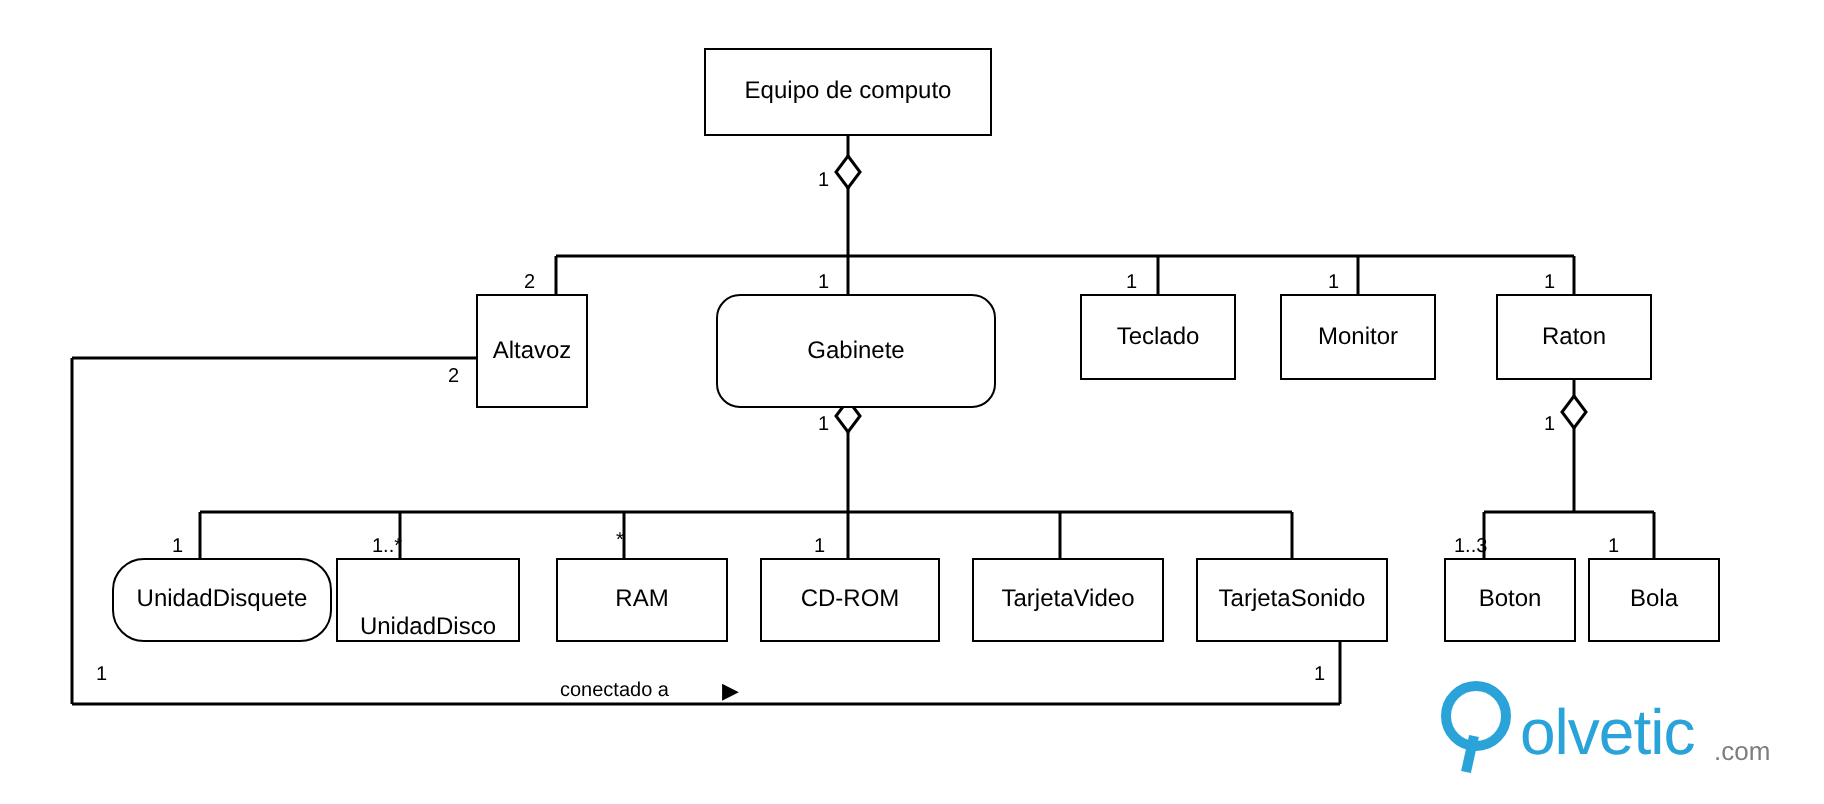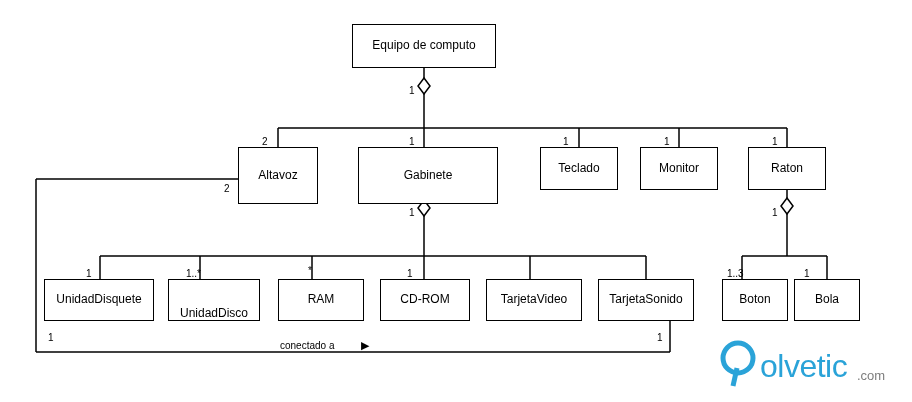--- a/index.html
+++ b/index.html
@@ -116,36 +116,36 @@
     <line x1="36" y1="352" x2="670" y2="352" stroke="#000" stroke-width="1.5"></line>
     <line x1="670" y1="352" x2="670" y2="321" stroke="#000" stroke-width="1.5"></line>
 
     <circle cx="738" cy="358" r="15" fill="none" stroke="#2aa3d8" stroke-width="5"></circle>
     <line x1="737" y1="368" x2="733" y2="386" stroke="#2aa3d8" stroke-width="5"></line>
   </svg>
 
   <div class="node" style="left:352px;top:24px;width:144px;height:44px;">
     <span>Equipo de computo</span>
   </div>
-  <div class="node" style="left:238px;top:147px;width:80px;height:57px;">
+  <div class="node" style="left:238px;top:147px;width:56px;height:57px;">
     <span>Altavoz</span>
   </div>
-  <div class="node" style="left:358px;top:147px;width:140px;height:57px;">
+  <div class="node" style="left:358px;top:147px;width:140px;height:57px;border-radius:12px;">
     <span>Gabinete</span>
   </div>
   <div class="node" style="left:540px;top:147px;width:78px;height:43px;">
     <span>Teclado</span>
   </div>
   <div class="node" style="left:640px;top:147px;width:78px;height:43px;">
     <span>Monitor</span>
   </div>
   <div class="node" style="left:748px;top:147px;width:78px;height:43px;">
     <span>Raton</span>
   </div>
-  <div class="node" style="left:44px;top:279px;width:110px;height:42px;">
+  <div class="node" style="left:56px;top:279px;width:110px;height:42px;border-radius:16px;">
     <span>UnidadDisquete</span>
   </div>
   <div class="node" style="left:168px;top:279px;width:92px;height:42px;align-items:flex-end;">
     <span>UnidadDisco</span>
   </div>
   <div class="node" style="left:278px;top:279px;width:86px;height:42px;">
     <span>RAM</span>
   </div>
   <div class="node" style="left:380px;top:279px;width:90px;height:42px;">
     <span>CD-ROM</span>

